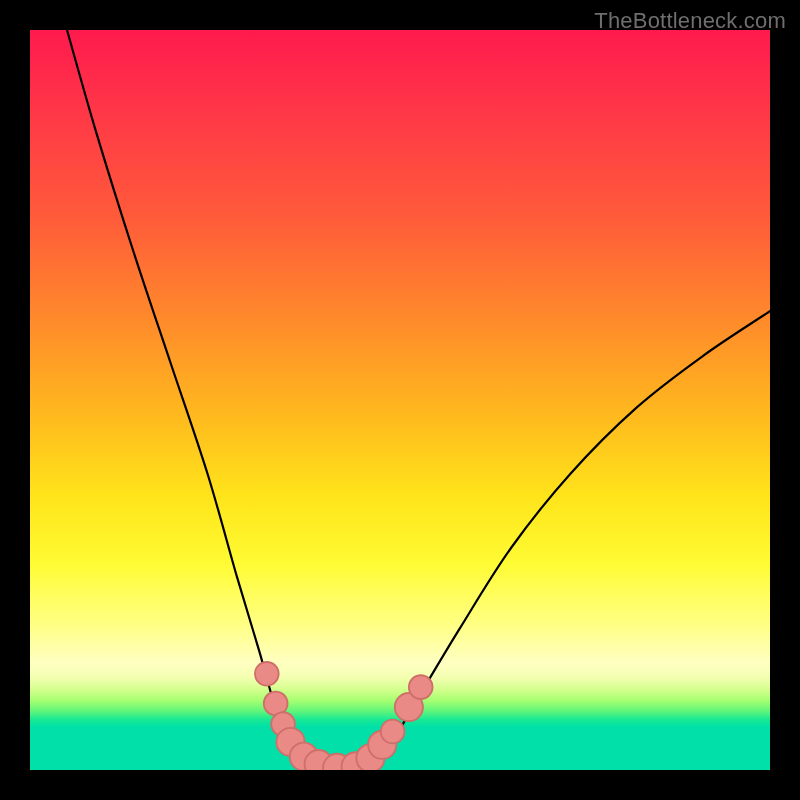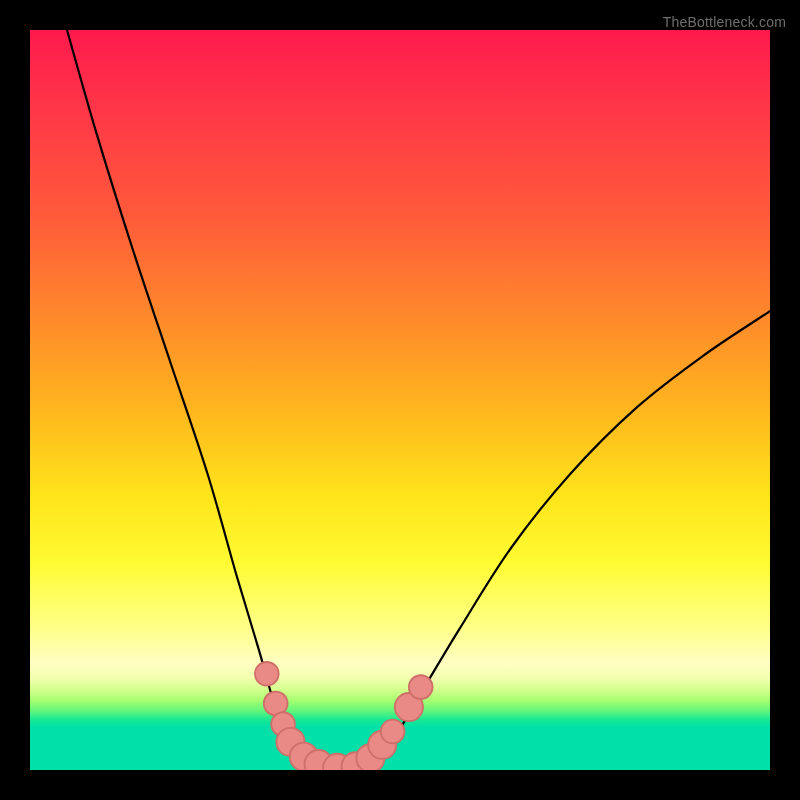--- a/index.html
+++ b/index.html
@@ -47,24 +47,24 @@
       #00e0a8 94.2%,
       #00e0a8 100%
     );
   }
   .svg-layer {
     position: absolute;
     inset: 0;
   }
   .watermark {
     position: absolute;
-    top: 14px;
+    top: 8px;
     right: 14px;
     color: #6e6e6e;
-    font-size: 14px;
+    font-size: 22px;
     letter-spacing: 0.2px;
     font-weight: 500;
     user-select: none;
   }
 </style>
 </head>
 <body>
 
 <div class="stage">
   <div class="watermark">TheBottleneck.com</div>

